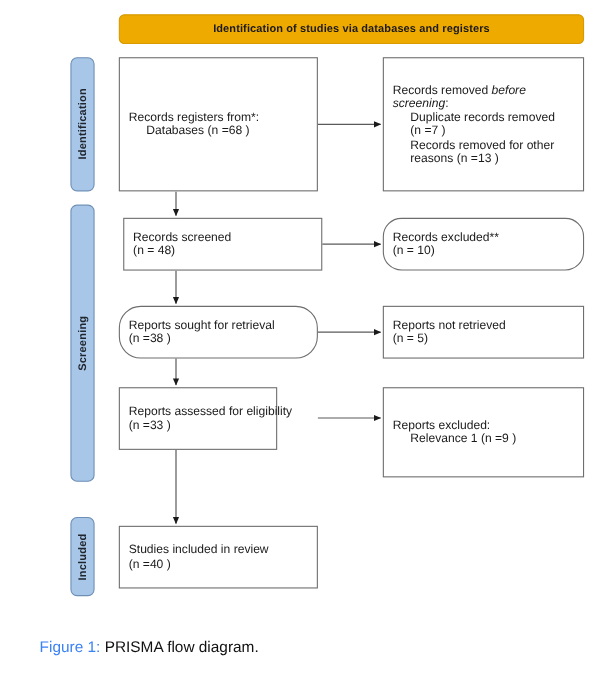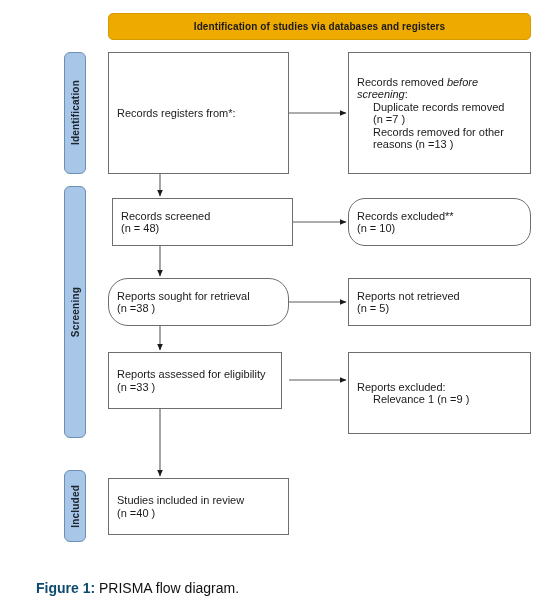--- a/index.html
+++ b/index.html
@@ -87,21 +87,21 @@
     color: #1a1a1a;
     white-space: pre;
   }
   .box p.indent { padding-left: 16px; }
   .box p i { font-style: italic; }
 
   
   #box-identified      { left: 108px; top: 52px;  width: 181px; height: 122px; }
   #box-screened        { left: 112px; top: 198px; width: 181px; height: 48px; }
   #box-sought          { left: 108px; top: 278px; width: 181px; height: 48px; border-radius: 20px; }
-  #box-assessed        { left: 108px; top: 352px; width: 174px; height: 57px; }
+  #box-assessed        { left: 108px; top: 352px; width: 144px; height: 57px; }
   #box-included        { left: 108px; top: 478px; width: 181px; height: 57px; }
 
   
   #box-removed         { left: 348px; top: 52px;  width: 183px; height: 122px; }
   #box-excluded-recs   { left: 348px; top: 198px; width: 183px; height: 48px; border-radius: 17px; }
   #box-not-retrieved   { left: 348px; top: 278px; width: 183px; height: 48px; }
   #box-excluded-reps   { left: 348px; top: 352px; width: 183px; height: 82px; }
 
   
   #connectors {
@@ -114,22 +114,22 @@
   
   #caption {
     position: absolute;
     left: 36px;
     top: 578px;
     font-size: 14px;
     line-height: 20px;
     white-space: nowrap;
   }
   #caption .fig-num {
-    font-weight: bold;
-    color: #0c4a6e;
+    font-weight: normal;
+    color: #3b82f6;
   }
   #caption .fig-text {
     color: #111111;
   }
 </style>
 </head>
 <body>
 
 <div id="diagram">
 
@@ -168,20 +168,21 @@
       <line x1="160" y1="326" x2="160" y2="350"></line>
 
       <line x1="289" y1="380" x2="346" y2="380"></line>
 
       <line x1="160" y1="409" x2="160" y2="476"></line>
     </g>
   </svg>
 
   <div class="box" id="box-identified">
     <p>Records registers from*:</p>
+    <p class="indent">Databases (n =68 )</p>
   </div>
 
   <div class="box" id="box-screened">
     <p>Records screened</p>
     <p>(n = 48)</p>
   </div>
 
   <div class="box" id="box-sought">
     <p>Reports sought for retrieval</p>
     <p>(n =38 )</p>

